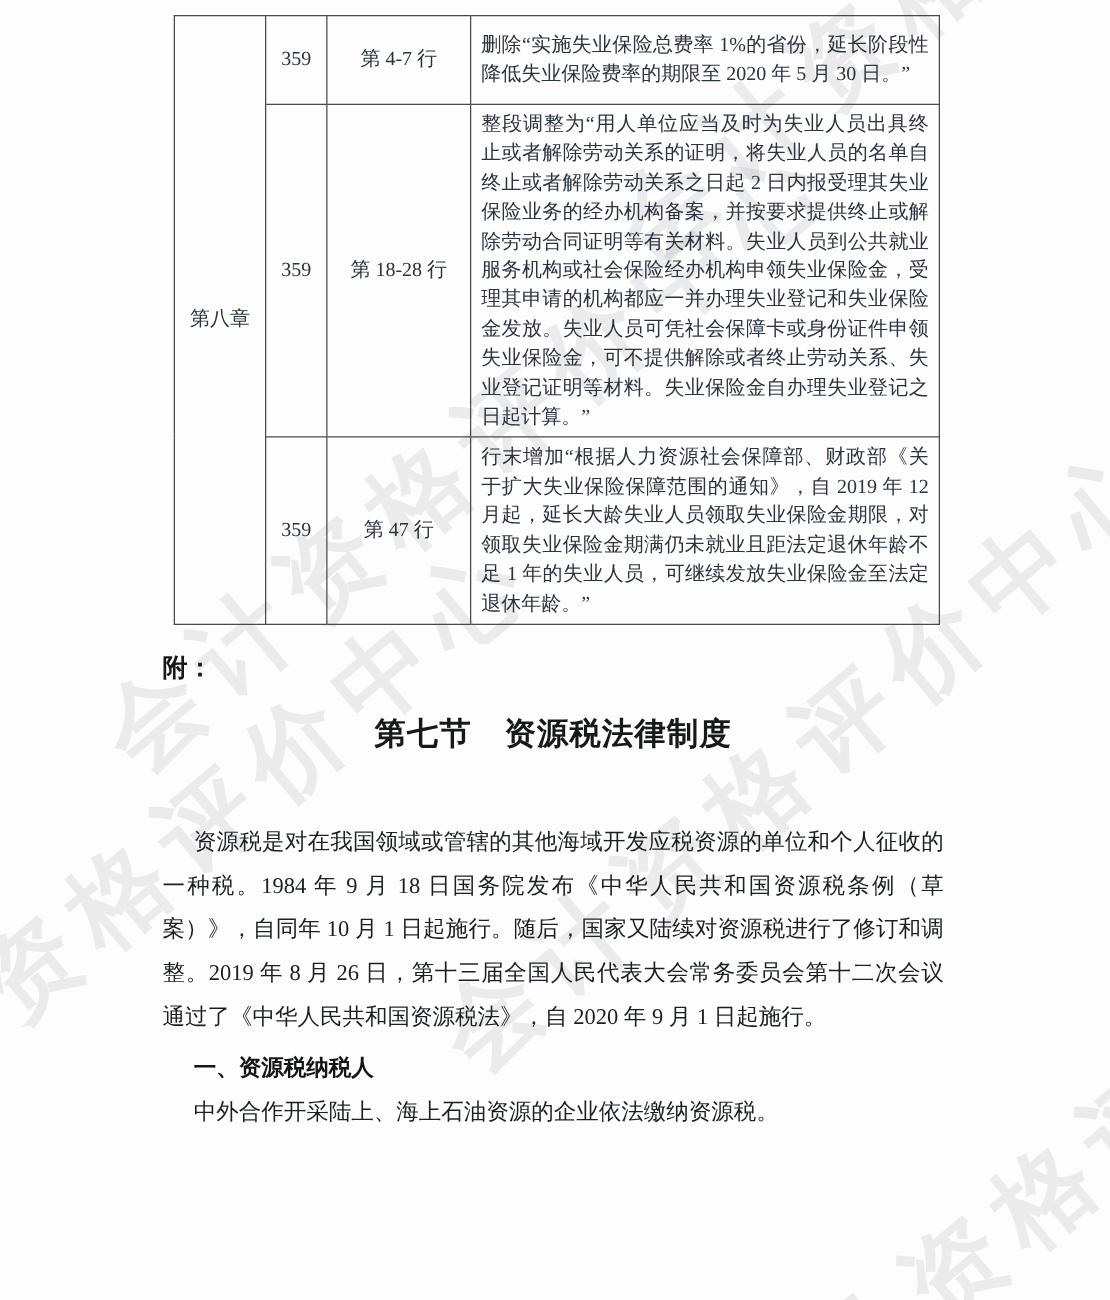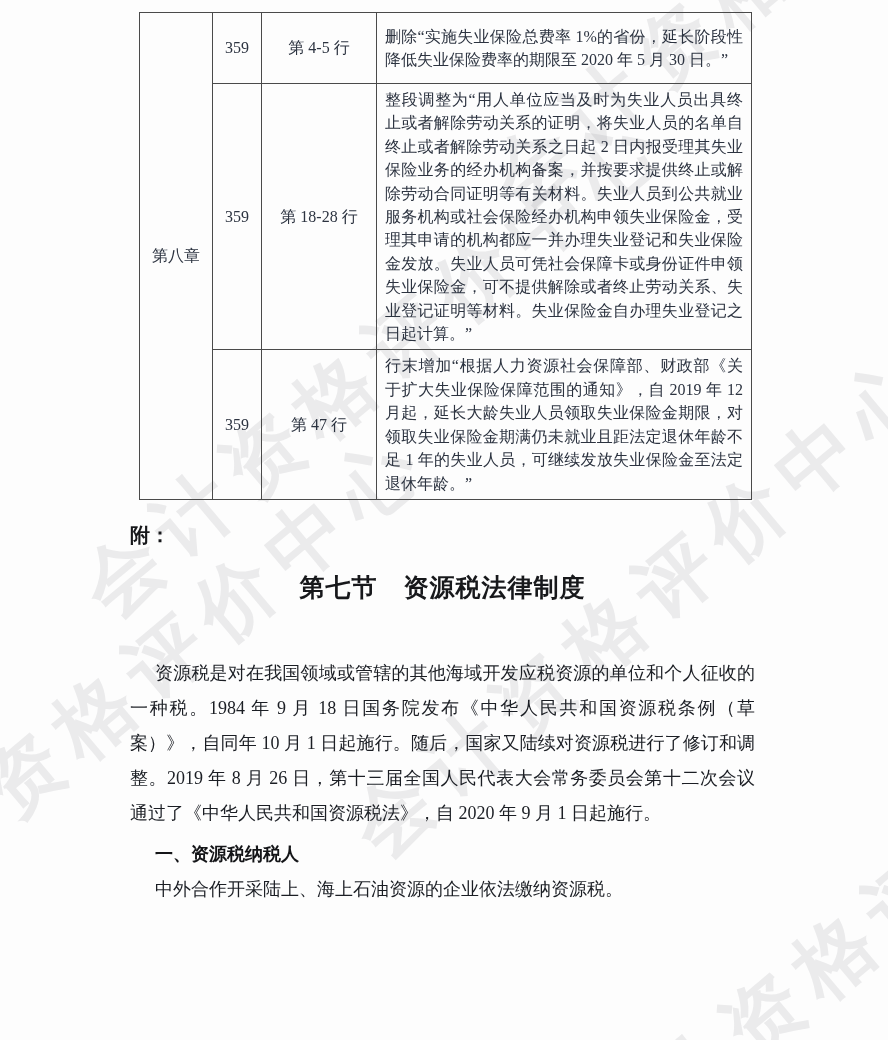--- a/index.html
+++ b/index.html
@@ -77,21 +77,21 @@
   <colgroup>
     <col style="width:73px">
     <col style="width:49px">
     <col style="width:115px">
     <col style="width:375px">
   </colgroup>
   <tbody>
     <tr class="row-1">
       <td class="cell-center" rowspan="3">第八章</td>
       <td class="cell-center">359</td>
-      <td class="cell-center">第 4-5 行</td>
+      <td class="cell-center">第 4-7 行</td>
       <td class="cell-desc">删除“实施失业保险总费率 1%的省份，延长阶段性降低失业保险费率的期限至 2020 年 5 月 30 日。”</td>
     </tr>
     <tr class="row-2">
       <td class="cell-center">359</td>
       <td class="cell-center">第 18-28 行</td>
       <td class="cell-desc">整段调整为“用人单位应当及时为失业人员出具终止或者解除劳动关系的证明，将失业人员的名单自终止或者解除劳动关系之日起 2 日内报受理其失业保险业务的经办机构备案，并按要求提供终止或解除劳动合同证明等有关材料。失业人员到公共就业服务机构或社会保险经办机构申领失业保险金，受理其申请的机构都应一并办理失业登记和失业保险金发放。失业人员可凭社会保障卡或身份证件申领失业保险金，可不提供解除或者终止劳动关系、失业登记证明等材料。失业保险金自办理失业登记之日起计算。”</td>
     </tr>
     <tr class="row-3">
       <td class="cell-center">359</td>
       <td class="cell-center">第 47 行</td>

